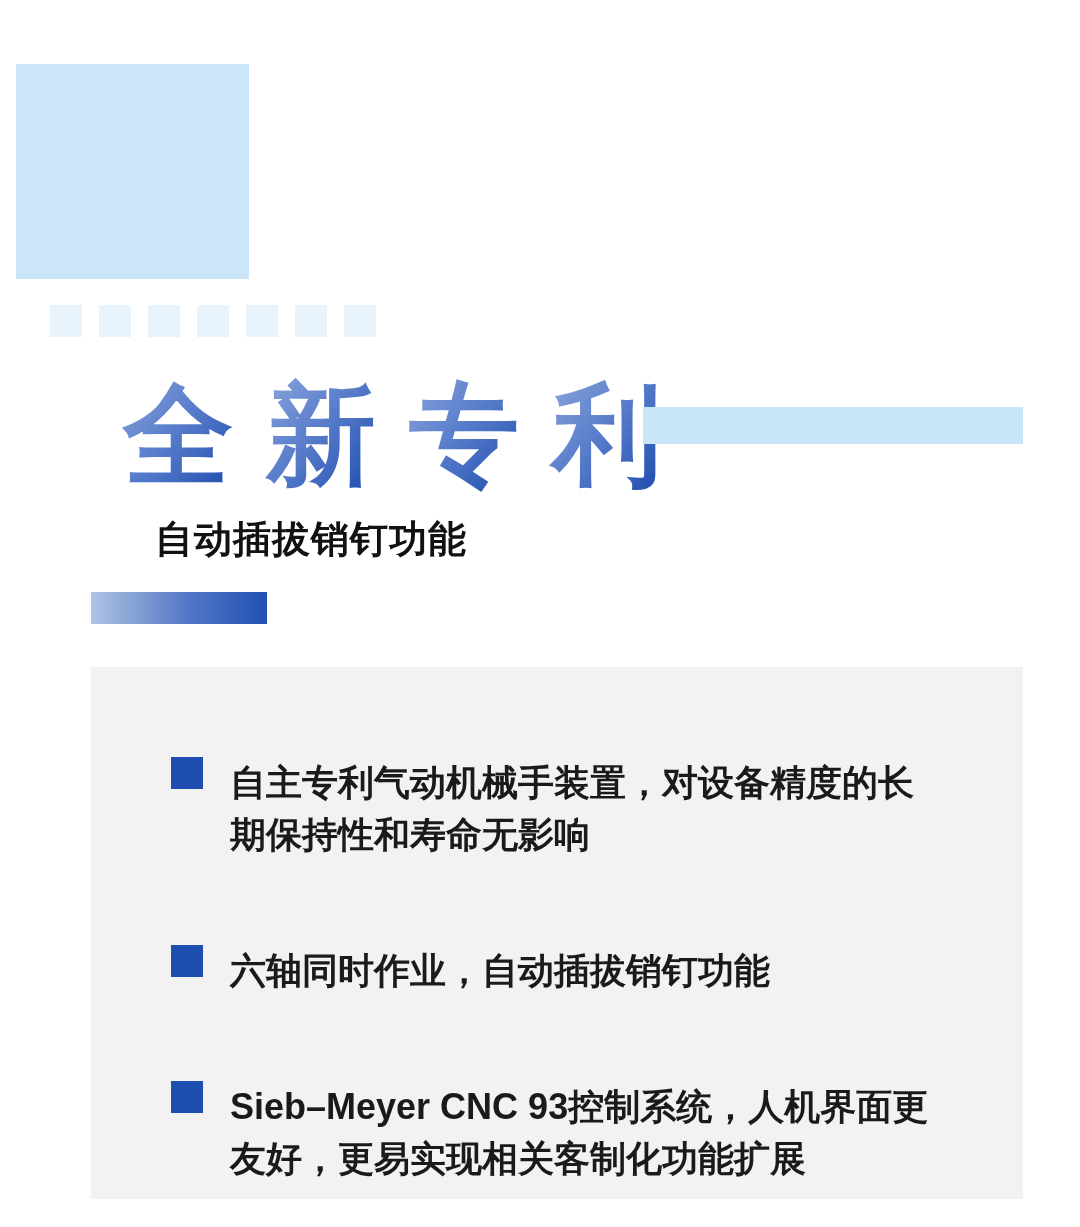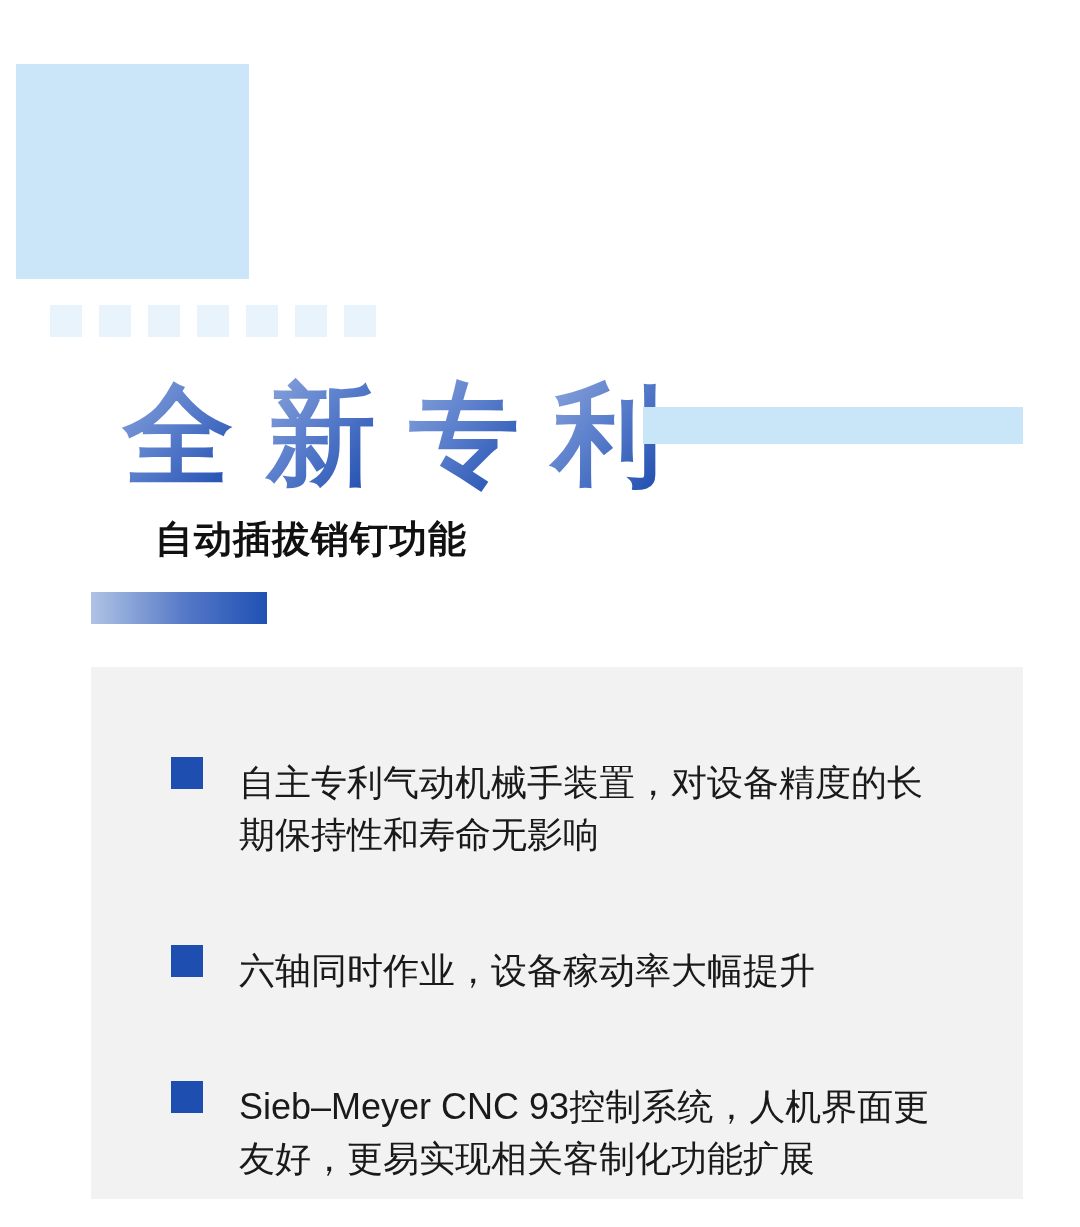--- a/index.html
+++ b/index.html
@@ -60,23 +60,23 @@
 
   
   .features-panel {
     position: absolute; left: 75px; top: 651px;
     width: 932px; height: 532px;
     background: #F2F2F2;
     padding: 42px 36px 0 48px;
   }
   .features-list { list-style: none; }
   .feature-item {
-    display: flex; align-items: flex-start; gap: 20px;
+    display: flex; align-items: flex-start; gap: 11px;
     margin-bottom: 20px;
-    font-size: 36px; line-height: 52px; color: #1A1A1A;
+    font-size: 36px; line-height: 52px; color: #1A1A1A; font-weight: bold;
   }
   .feature-item:last-child { margin-bottom: 0; }
   .bullet-square {
     flex: none; width: 12px; height: 19px;
     margin-top: 16px; background: #1D4EB0; display: block;
   }
   .feature-text { display: block; }
 </style>
 </head>
 <body>
@@ -106,21 +106,21 @@
   <div class="subtitle-underline"></div>
 
   <div class="features-panel">
     <ul class="features-list">
       <li class="feature-item">
         <span class="bullet-square"></span>
         <span class="feature-text">自主专利气动机械手装置，对设备精度的长期保持性和寿命无影响</span>
       </li>
       <li class="feature-item">
         <span class="bullet-square"></span>
-        <span class="feature-text">六轴同时作业，设备稼动率大幅提升</span>
+        <span class="feature-text">六轴同时作业，自动插拔销钉功能</span>
       </li>
       <li class="feature-item">
         <span class="bullet-square"></span>
         <span class="feature-text">Sieb–Meyer CNC 93控制系统，人机界面更友好，更易实现相关客制化功能扩展</span>
       </li>
     </ul>
   </div>
 
 </div>
 

